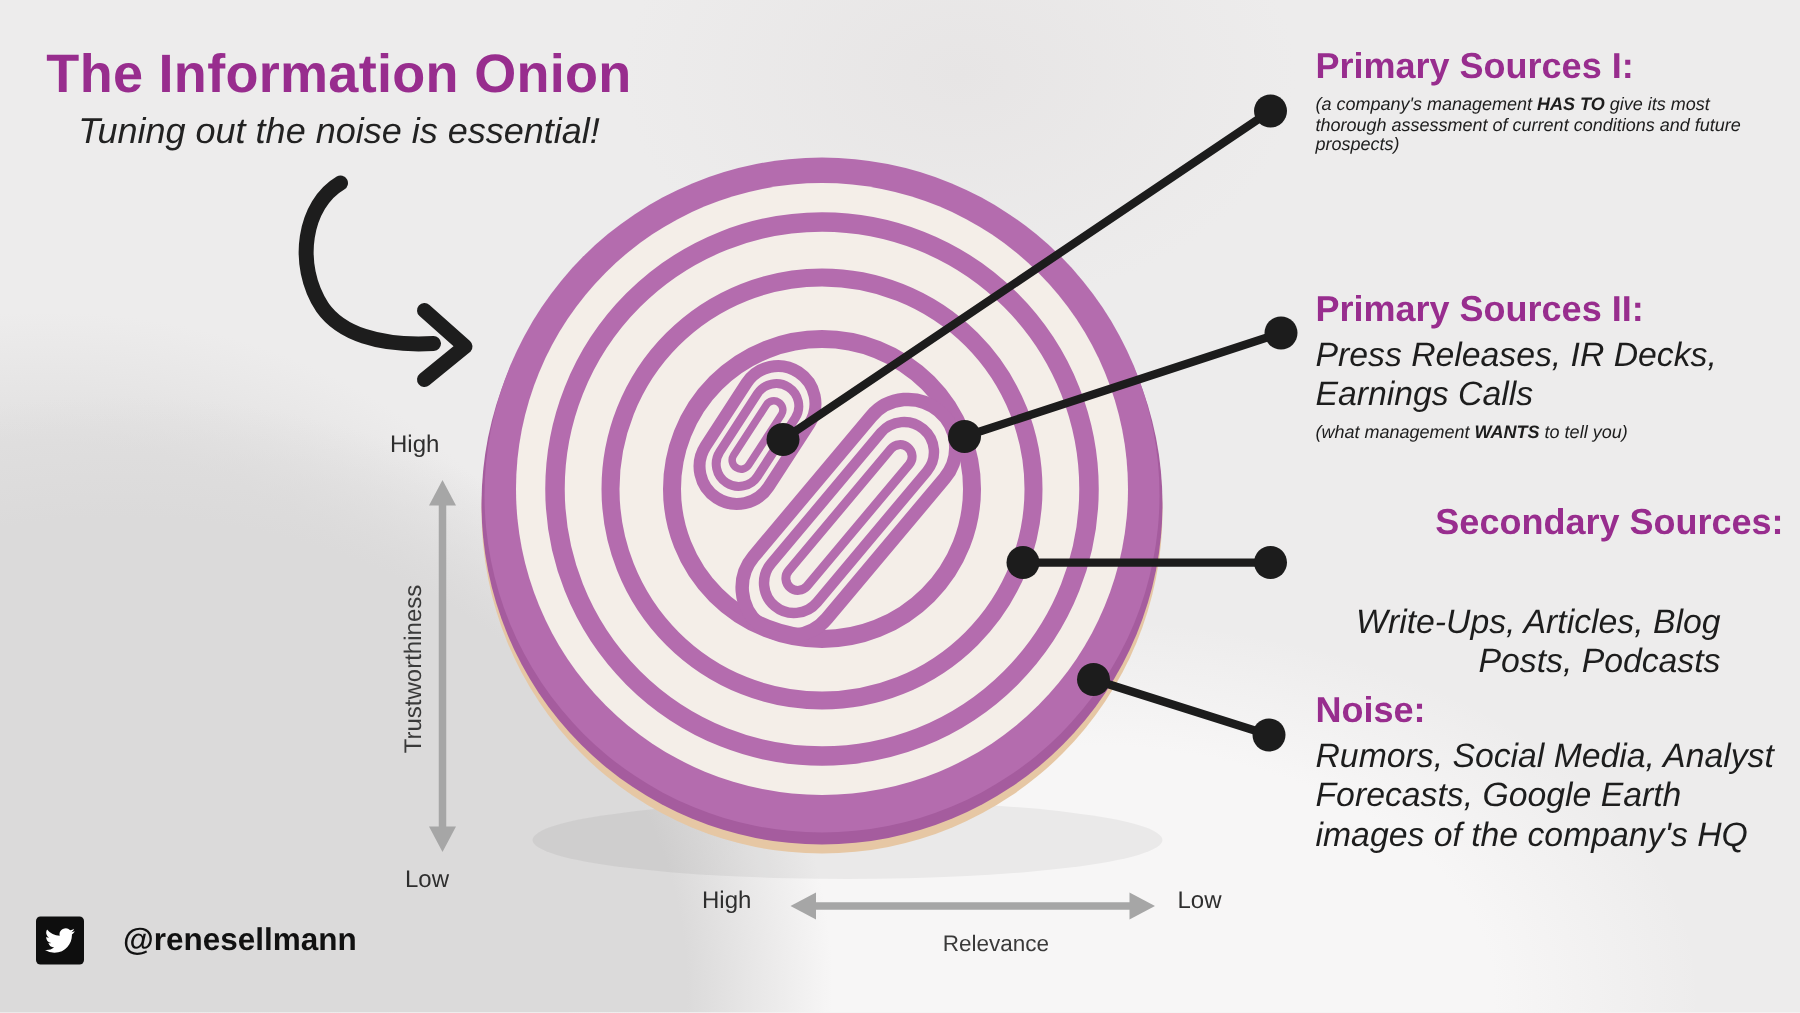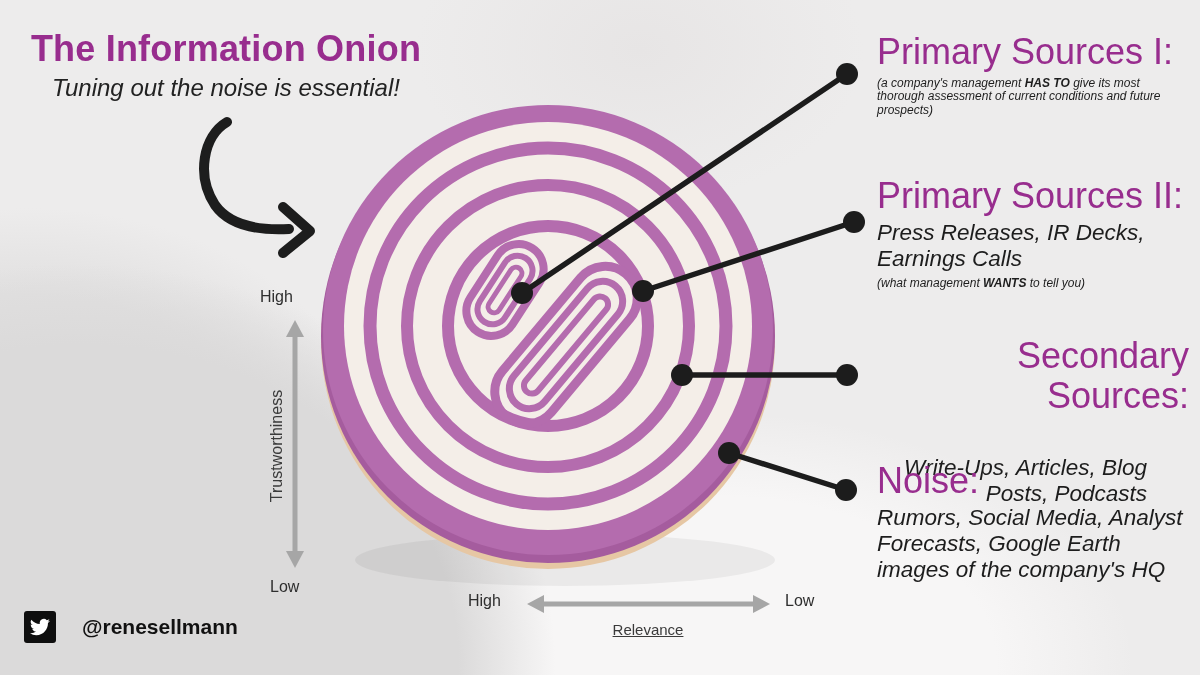--- a/index.html
+++ b/index.html
@@ -25,21 +25,21 @@
   }
   .subtitle{margin-top:6px;font-size:24px;font-style:italic;color:#222;}
   .axis-label{position:absolute;font-size:16px;color:#2e2e2e;}
   .axis-caption{position:absolute;font-size:15px;color:#3a3a3a;text-align:center;}
   .v-caption{
     position:absolute;left:195px;top:436px;width:165px;height:20px;
     text-align:center;font-size:16px;color:#3a3a3a;
     transform:rotate(-90deg);
   }
   .label-block{position:absolute;left:877px;width:312px;}
-  .label-heading{font-size:36px;font-weight:normal;color:#982d8e;line-height:1.1;}
+  .label-heading{font-size:24px;font-weight:bold;color:#982d8e;line-height:1.1;}
   .label-body{font-size:22.5px;font-style:italic;color:#1d1d1d;line-height:1.16;margin-top:4px;}
   .label-note{font-size:12px;font-style:italic;color:#1d1d1d;line-height:1.13;margin-top:5px;width:286px;}
   .label-note b{font-style:italic;}
   .footer{position:absolute;left:24px;top:611px;display:flex;align-items:center;}
   .tw-box{
     width:32px;height:32px;background:#0e0e0e;border-radius:3px;
     display:flex;align-items:center;justify-content:center;
   }
   .handle{margin-left:26px;font-size:21px;font-weight:bold;color:#111;}
 </style>
@@ -119,28 +119,28 @@
     <h1>The Information Onion</h1>
     <div class="subtitle">Tuning out the noise is essential!</div>
   </div>
 
   <div class="axis-label" style="left:260px;top:288px;">High</div>
   <div class="v-caption">Trustworthiness</div>
   <div class="axis-label" style="left:270px;top:578px;">Low</div>
 
   <div class="axis-label" style="left:468px;top:592px;">High</div>
   <div class="axis-label" style="left:785px;top:592px;">Low</div>
-  <div class="axis-caption" style="left:588px;top:621px;width:120px;text-decoration:underline;">Relevance</div>
+  <div class="axis-caption" style="left:604px;top:621px;width:120px;">Relevance</div>
 
   <div class="label-block" style="top:32px;">
     <div class="label-heading">Primary Sources I:</div>
     <div class="label-note"><span>(a company's management </span><b>HAS TO</b><span> give its most thorough assessment of current conditions and future prospects)</span></div>
   </div>
 
-  <div class="label-block" style="top:176px;">
+  <div class="label-block" style="top:194px;">
     <div class="label-heading">Primary Sources II:</div>
     <div class="label-body" style="width:280px;">Press Releases, IR Decks, Earnings Calls</div>
     <div class="label-note"><span>(what management </span><b>WANTS</b><span> to tell you)</span></div>
   </div>
 
   <div class="label-block" style="top:336px;text-align:right;">
     <div class="label-heading">Secondary Sources:</div>
     <div class="label-body" style="width:270px;margin-top:40px;">Write-Ups, Articles, Blog Posts, Podcasts</div>
   </div>
 

